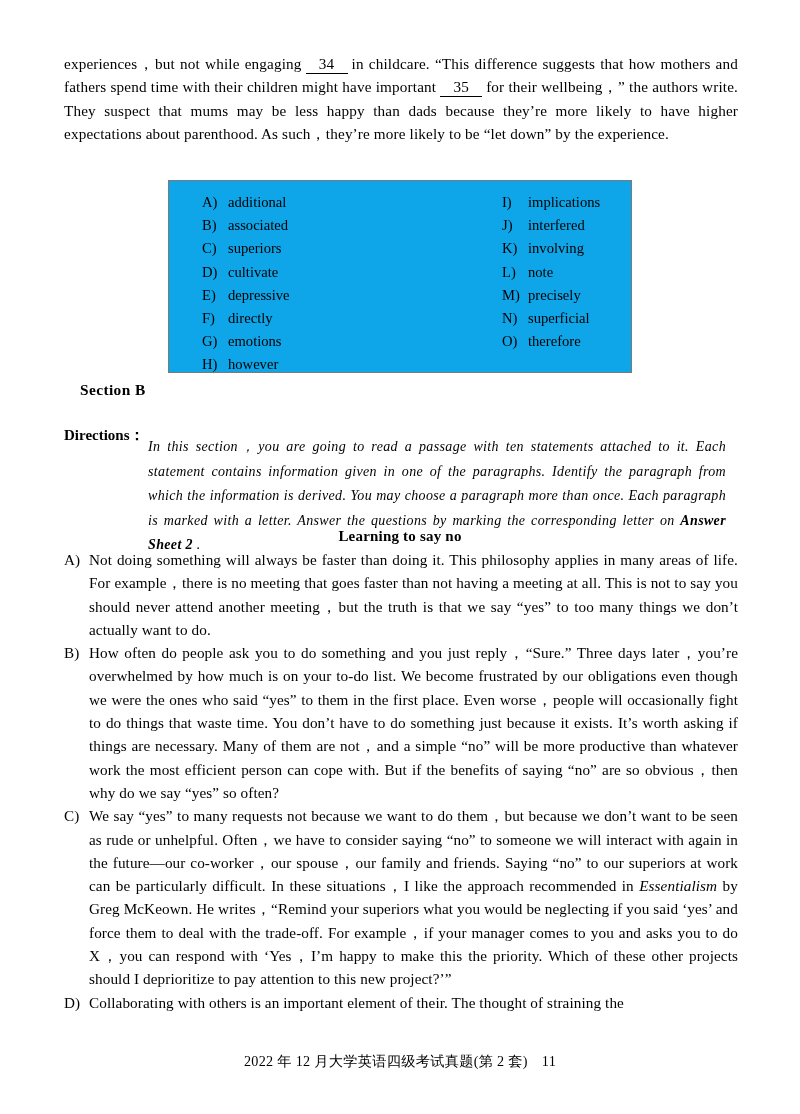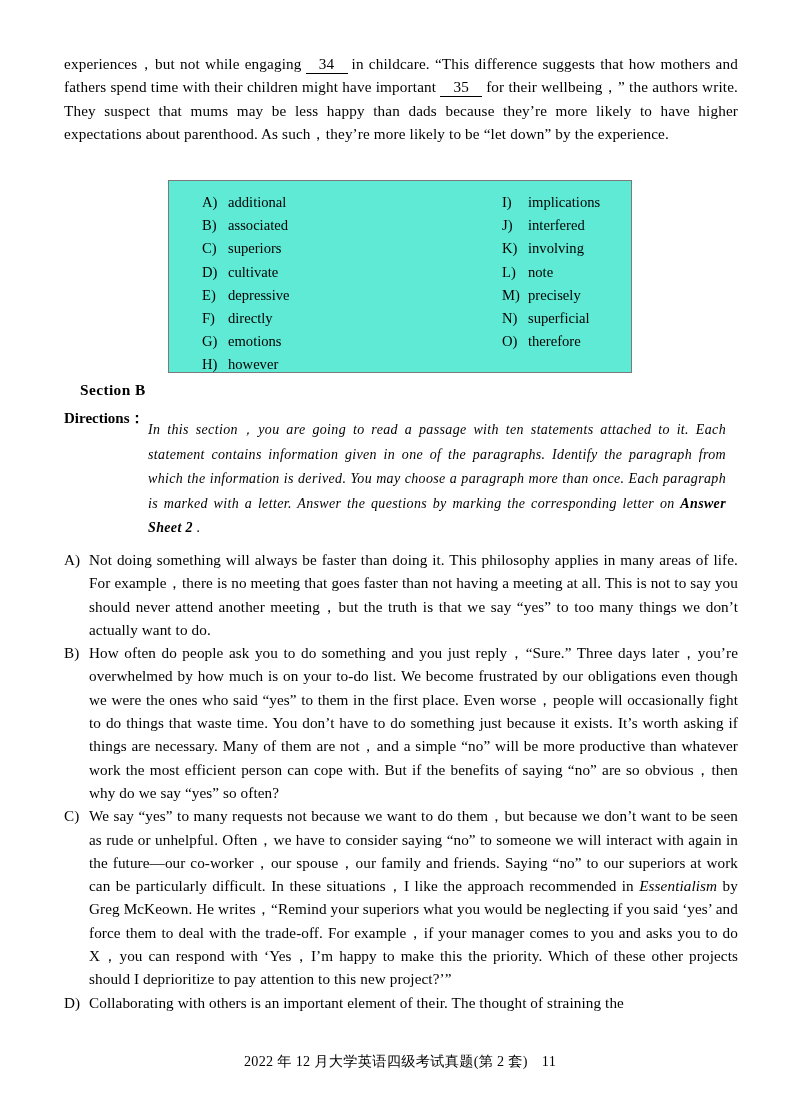--- a/index.html
+++ b/index.html
@@ -52,21 +52,21 @@
 
   
   .wordbank {
     position: absolute;
     left: 168px;
     top: 180px;
     width: 464px;
     height: 193px;
     border: 1px solid #7a7a7a;
     box-sizing: border-box;
-    background: #5eead4;
+    background: #0ea5e9;
   }
   .wordbank-inner {
     position: absolute;
     left: 0;
     top: 0;
     width: 100%;
     height: 100%;
     padding: 10px 0 0 0;
     box-sizing: border-box;
   }
@@ -93,21 +93,21 @@
     top: 381px;
     font-size: 15.4px;
     font-weight: bold;
     letter-spacing: 0.4px;
   }
 
   
   .directions-block {
     position: absolute;
     left: 64px;
-    top: 406px;
+    top: 423px;
     width: 674px;
   }
   .dir-label {
     float: left;
     font-weight: bold;
     font-size: 15px;
     line-height: 24.5px;
   }
   .dir-text {
     font-style: italic;
@@ -198,20 +198,21 @@
     </div>
   </div>
 
   <div class="section-head">Section B</div>
 
   <div class="directions-block">
     <span class="dir-label">Directions：</span>
     <p class="dir-text"><span>In this section，you are going to read a passage with ten statements attached to it. Each statement contains information given in one of the paragraphs. Identify the paragraph from which the information is derived. You may choose a paragraph more than once. Each paragraph is marked with a letter. Answer the questions by marking the corresponding letter on </span><span class="b">Answer Sheet 2</span><span> .</span></p>
   </div>
 
+  <div class="passage-title">Learning to say no</div>
 
   <div class="content" style="top:548px;">
 
     <p class="lettered">
       <span class="marker">A)</span><span>Not doing something will always be faster than doing it. This philosophy applies in many areas of life. For example，there is no meeting that goes faster than not having a meeting at all. This is not to say you should never attend another meeting，but the truth is that we say “yes” to too many things we don’t actually want to do.</span>
     </p>
 
     <p class="lettered">
       <span class="marker">B)</span><span>How often do people ask you to do something and you just reply，“Sure.” Three days later，you’re overwhelmed by how much is on your to-do list. We become frustrated by our obligations even though we were the ones who said “yes” to them in the first place. Even worse，people will occasionally fight to do things that waste time. You don’t have to do something just because it exists. It’s worth asking if things are necessary. Many of them are not，and a simple “no” will be more productive than whatever work the most efficient person can cope with. But if the benefits of saying “no” are so obvious，then why do we say “yes” so often?</span>
     </p>

